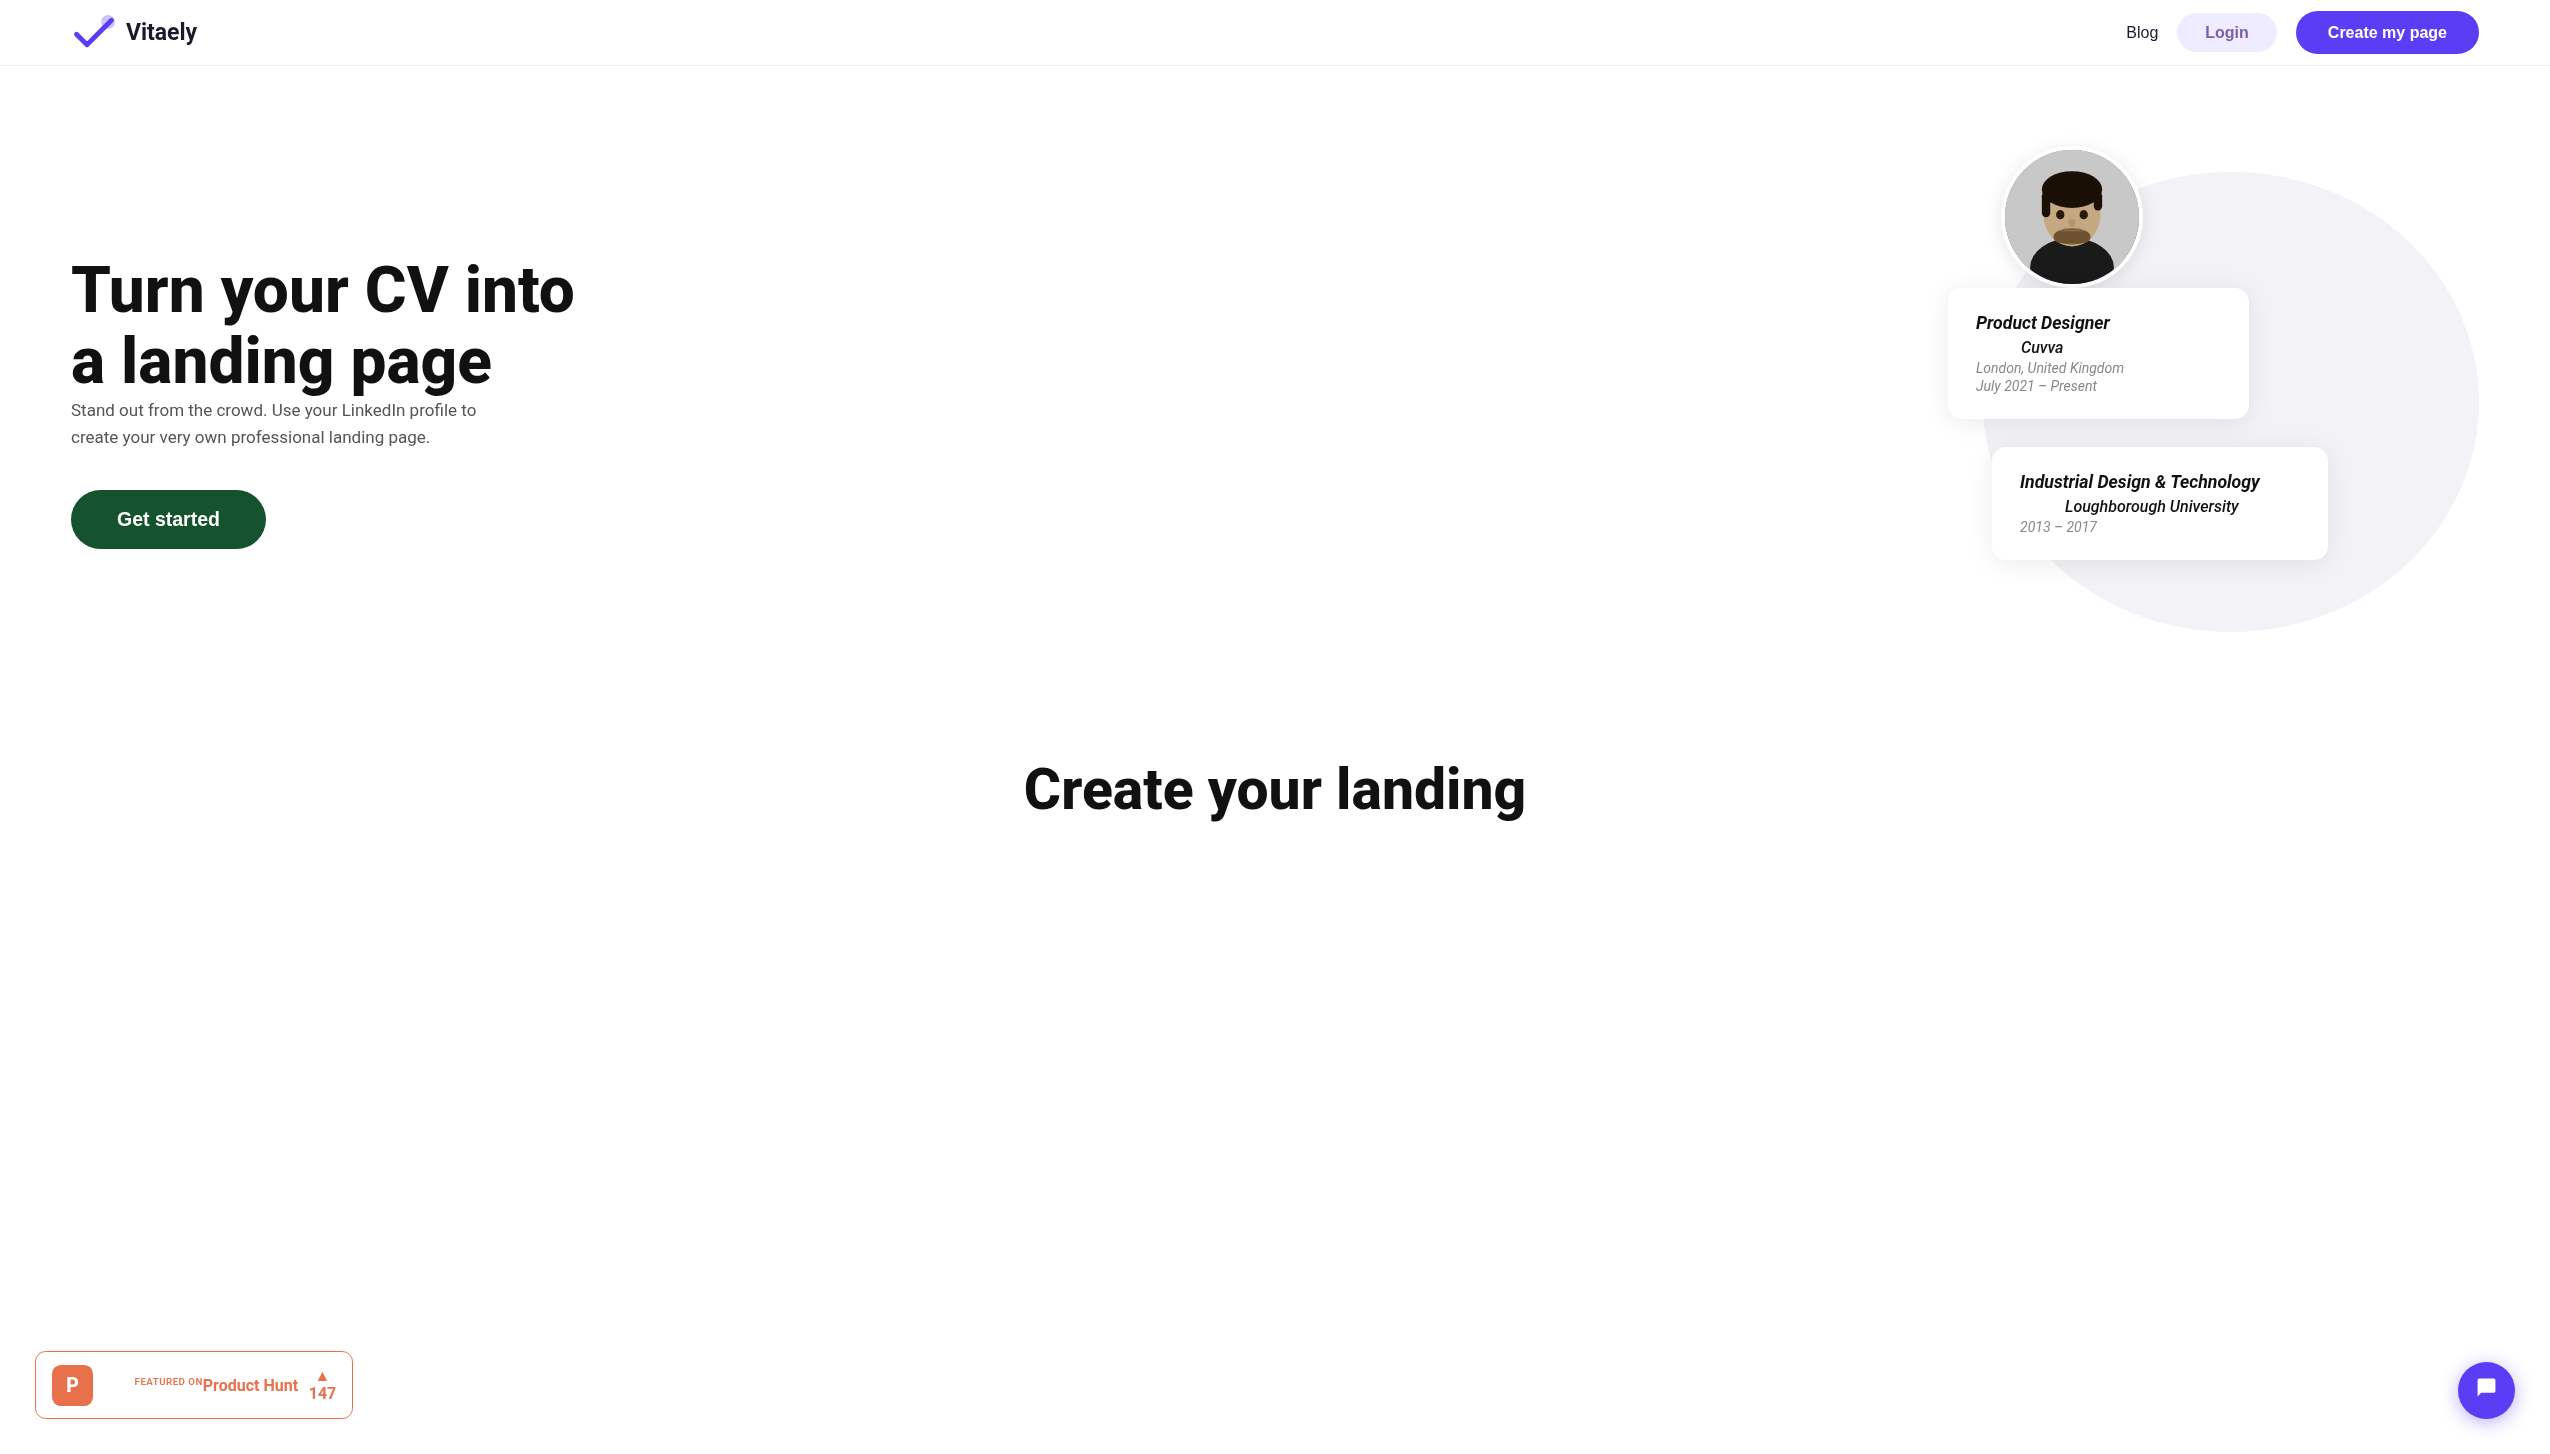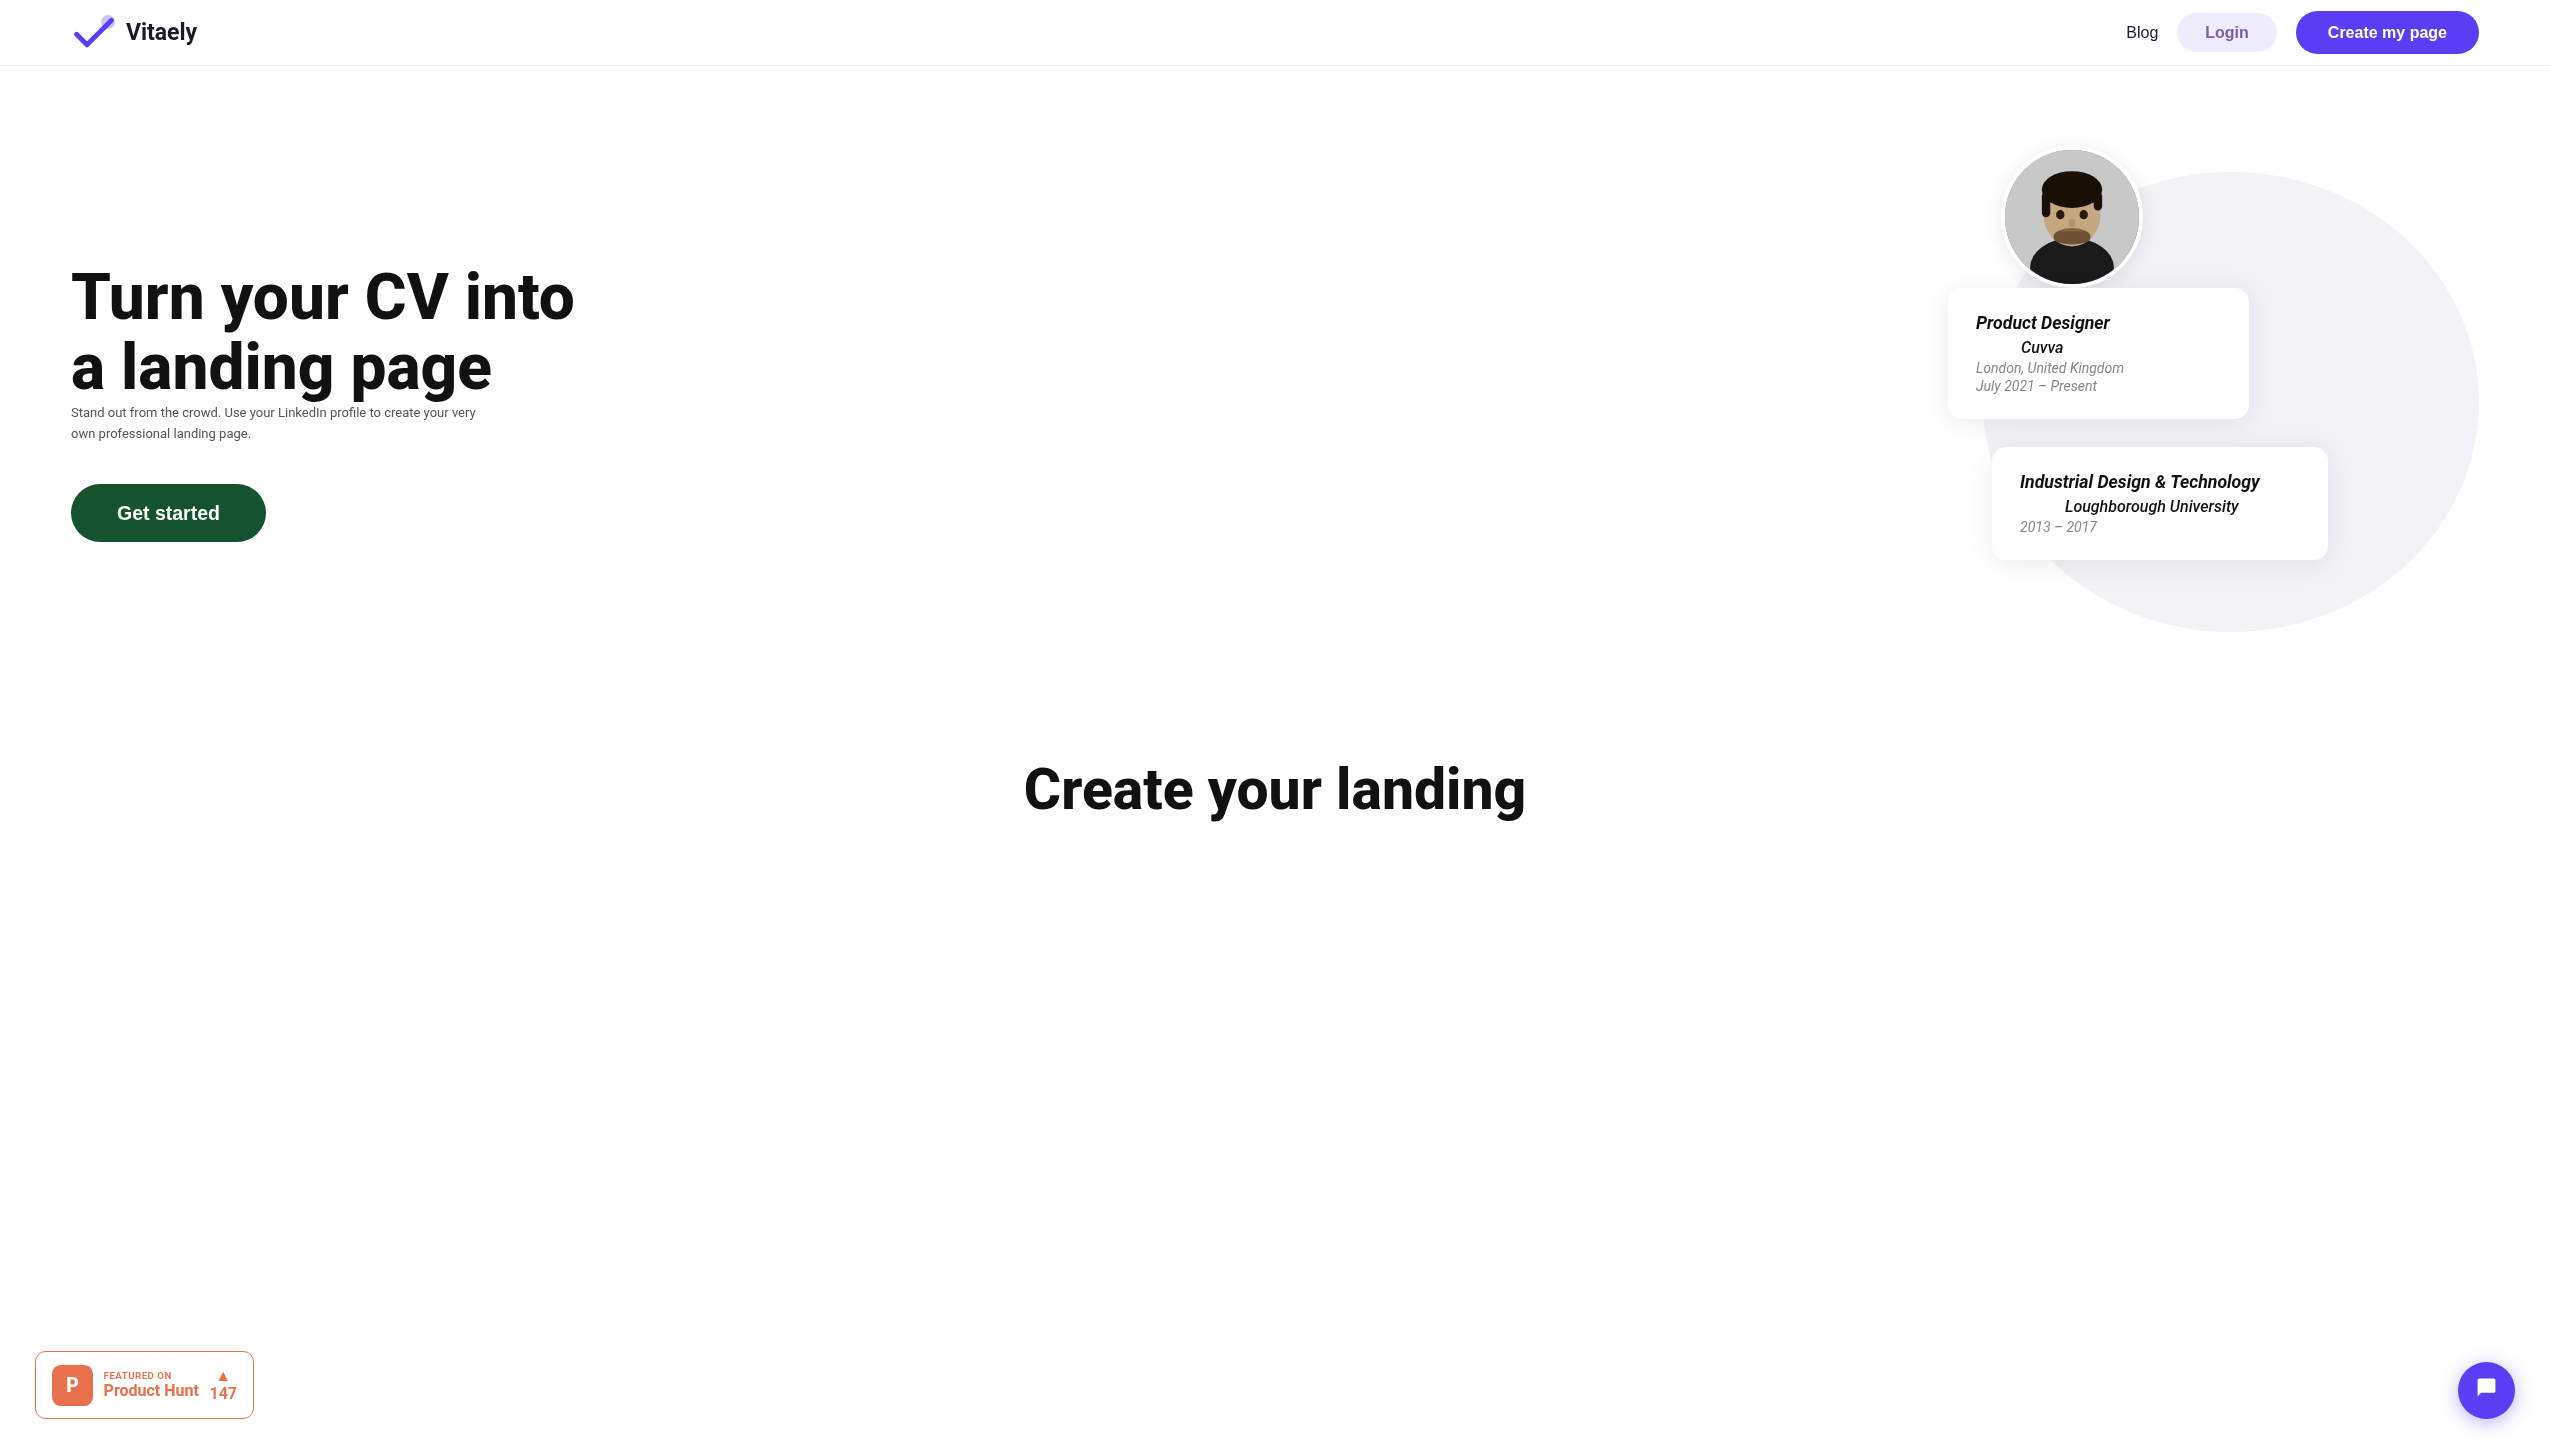--- a/index.html
+++ b/index.html
@@ -25,21 +25,21 @@
       border-radius: 44px; padding: 12.4px 32px; cursor: pointer; font-weight: 600;
     }
 
     
     .hero {
       display: flex; align-items: center; justify-content: space-between;
       padding: 71px 71px 53px 71px; min-height: 655px; position: relative;
     }
     .hero-left { max-width: 514px; }
     .hero-title { font-size: 64px; font-weight: 800; line-height: 1.1; color: #111; }
-    .hero-subtitle { font-size: 13px; color: #555; line-height: 1.6; margin-bottom: 39px; max-width: 425px; }
+    .hero-subtitle { font-size: 17px; color: #555; line-height: 1.6; margin-bottom: 39px; max-width: 425px; }
     .hero-btn {
       background: #14532d; color: #fff; border: none; border-radius: 44px;
       padding: 17.7px 46px; font-size: 19.5px; font-weight: 600; cursor: pointer;
     }
 
     
     .hero-right {
       position: relative; width: 531px; height: 514px; flex-shrink: 0; font-style: italic;
     }
     .hero-bg-blob {
@@ -84,21 +84,21 @@
       position: fixed; bottom: 35px; left: 35px; z-index: 100;
       border: 1.8px solid #e8704a; border-radius: 10.6px; background: #fff;
       display: flex; align-items: center; gap: 10.6px; padding: 12.4px 16px;
       cursor: pointer; min-width: 195px;
     }
     .ph-icon {
       width: 41px; height: 41px; background: #e8704a; border-radius: 8.9px;
       display: flex; align-items: center; justify-content: center;
       font-size: 19.5px; color: #fff; font-weight: 800;
     }
-    .ph-text-block { display: flex; flex-direction: column; }
+    .ph-text-block { display: flex; flex-direction: row; margin-left: 31px; }
     .ph-featured { font-size: 9.7px; color: #e8704a; font-weight: 600; letter-spacing: 0.05em; text-transform: uppercase; }
     .ph-name { font-size: 16px; font-weight: 700; color: #e8704a; }
     .ph-votes { display: flex; flex-direction: column; align-items: center; margin-left: auto; }
     .ph-arrow { font-size: 16px; color: #e8704a; line-height: 1; }
     .ph-count { font-size: 16px; font-weight: 700; color: #e8704a; }
 
     
     .chat-btn {
       position: fixed; bottom: 35px; right: 35px; z-index: 100;
       width: 57px; height: 57px; background: #5b3df5; border-radius: 50%;

